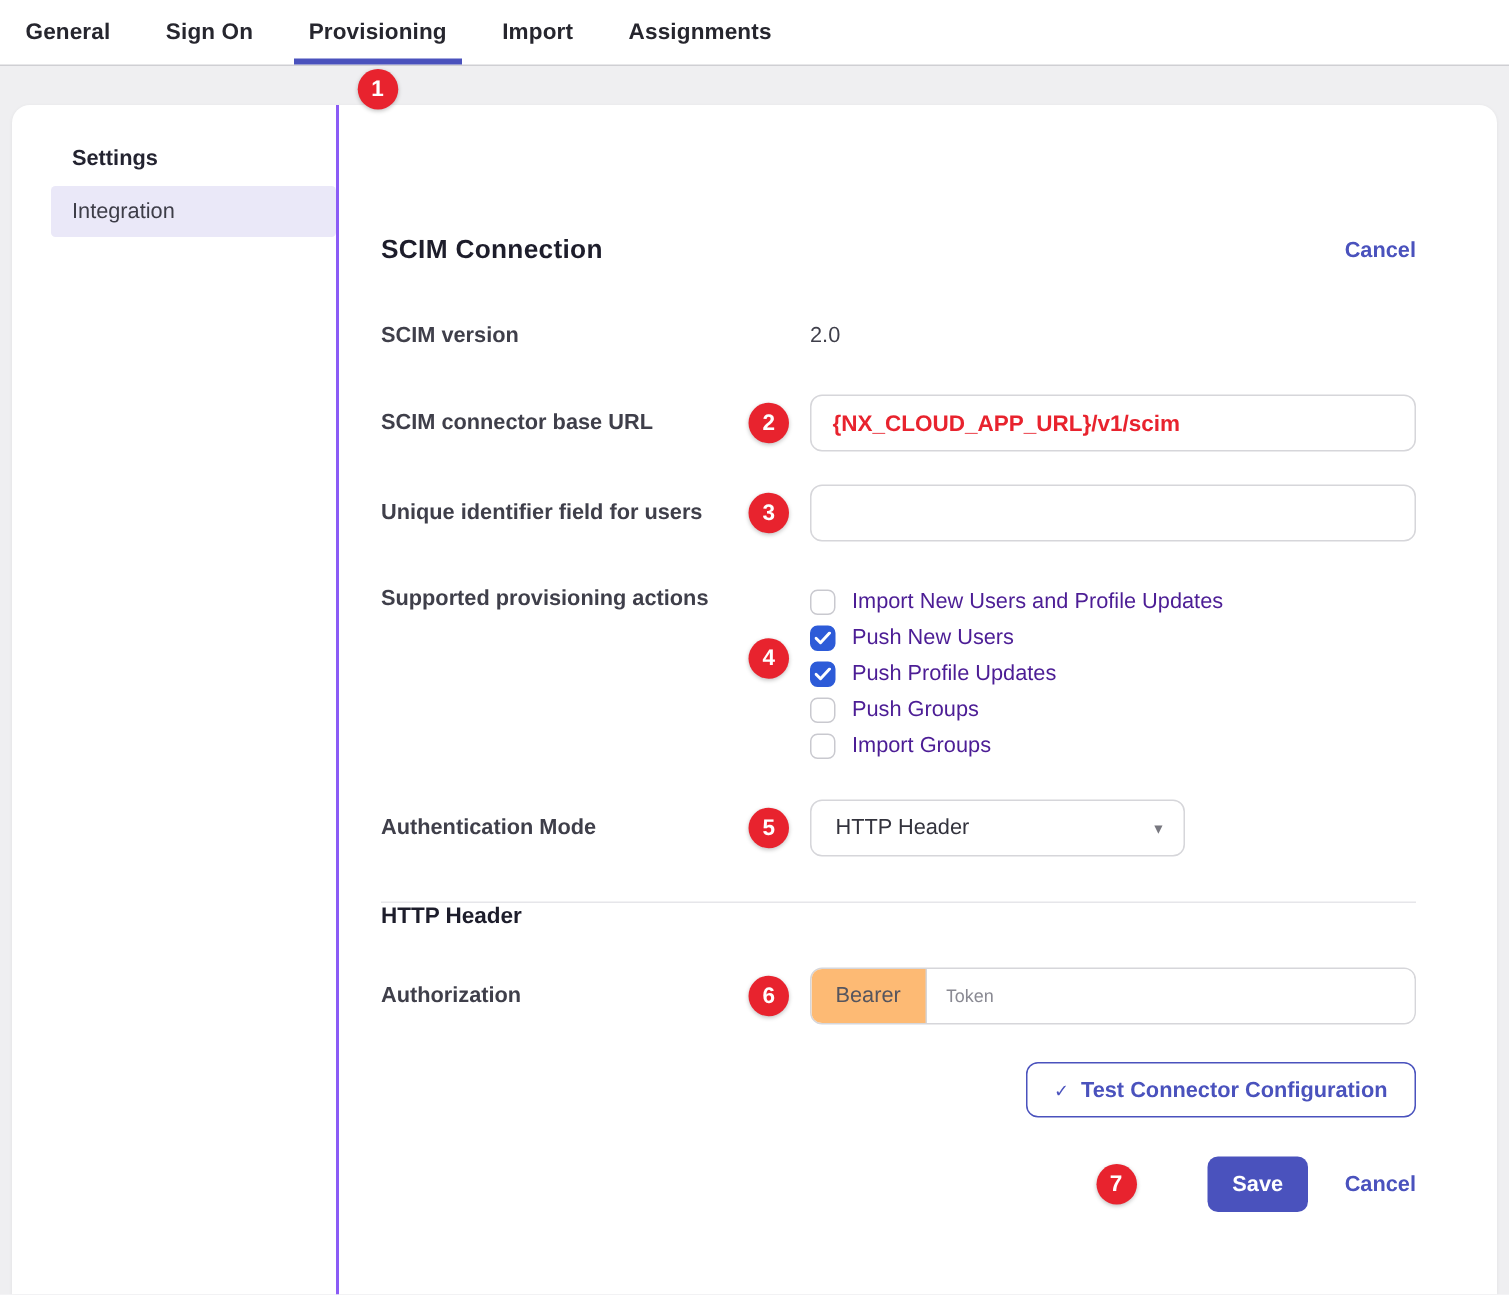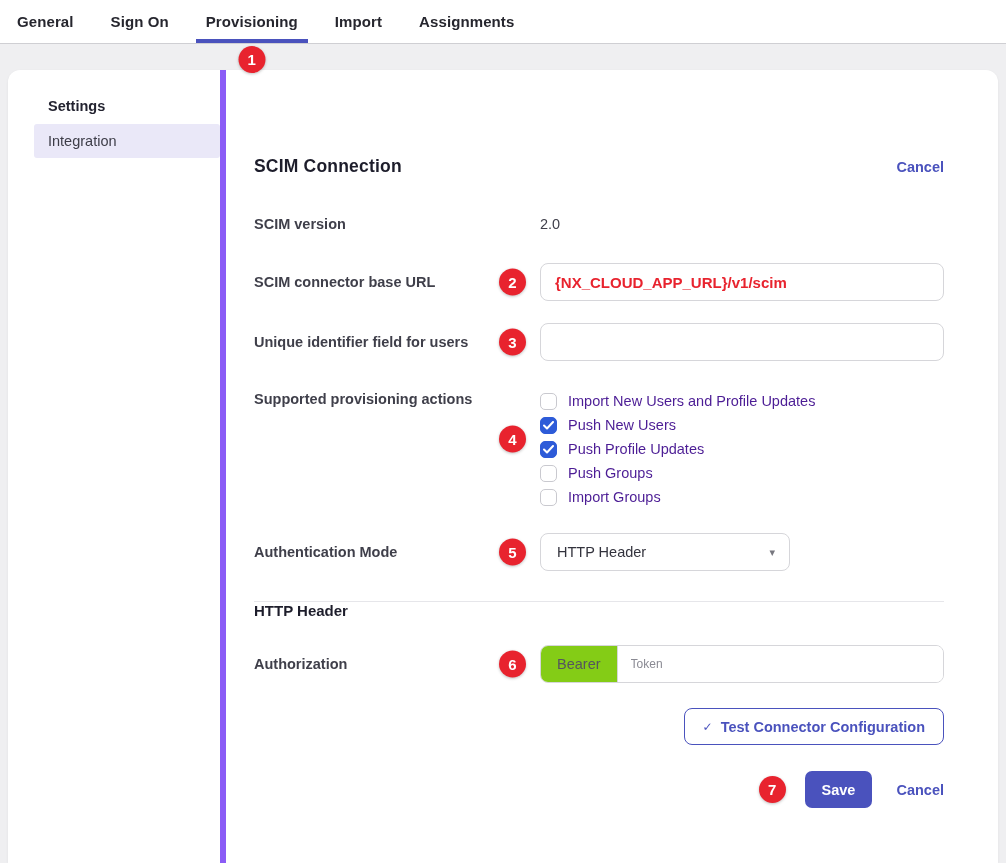--- a/index.html
+++ b/index.html
@@ -61,21 +61,21 @@
     background: #fff;
     border-radius: 12px 12px 0 0;
     box-shadow: 0 1px 3px rgba(0,0,0,.06);
     display: flex;
   }
 
   
   .sidebar {
     width: 218px;
     flex: 0 0 218px;
-    border-right: 6px solid #8b5cf6;
+    border-right: 2px solid #8b5cf6;
     padding-top: 28px;
   }
   .sb-heading {
     margin: 0 0 10px 40px;
     font-size: 14.5px; font-weight: 700;
     color: #232330;
   }
   .sb-item {
     margin-left: 26px;
     padding: 9px 0 9px 14px;
@@ -207,21 +207,21 @@
   .row-authz { margin-top: 26px; }
   .input-group {
     display: flex;
     width: 100%; height: 38px;
     border: 1px solid #d6d6da;
     border-radius: 8px;
     overflow: hidden;
     background: #fff;
   }
   .ig-prefix {
-    background: #84cc16;
+    background: #fdba74;
     border-right: 1px solid #d6d6da;
     display: flex; align-items: center;
     padding: 0 16px;
     font-size: 14.5px; color: #55555e;
     flex: 0 0 auto;
     text-align: center;
   }
   .ig-input {
     flex: 1; border: none; outline: none;
     padding: 0 13px;
@@ -259,20 +259,21 @@
   .btn-primary {
     height: 37px;
     background: #4a52bd;
     border: none;
     border-radius: 7px;
     color: #fff;
     font-size: 14.5px; font-weight: 700;
     font-family: "Liberation Sans", "DejaVu Sans", sans-serif;
     padding: 0 17px;
     cursor: pointer;
+    margin-left: 28px;
   }
 </style>
 </head>
 <body>
 
 <nav class="tabbar">
   <div class="tab">
     <span>General</span>
   </div>
   <div class="tab">

